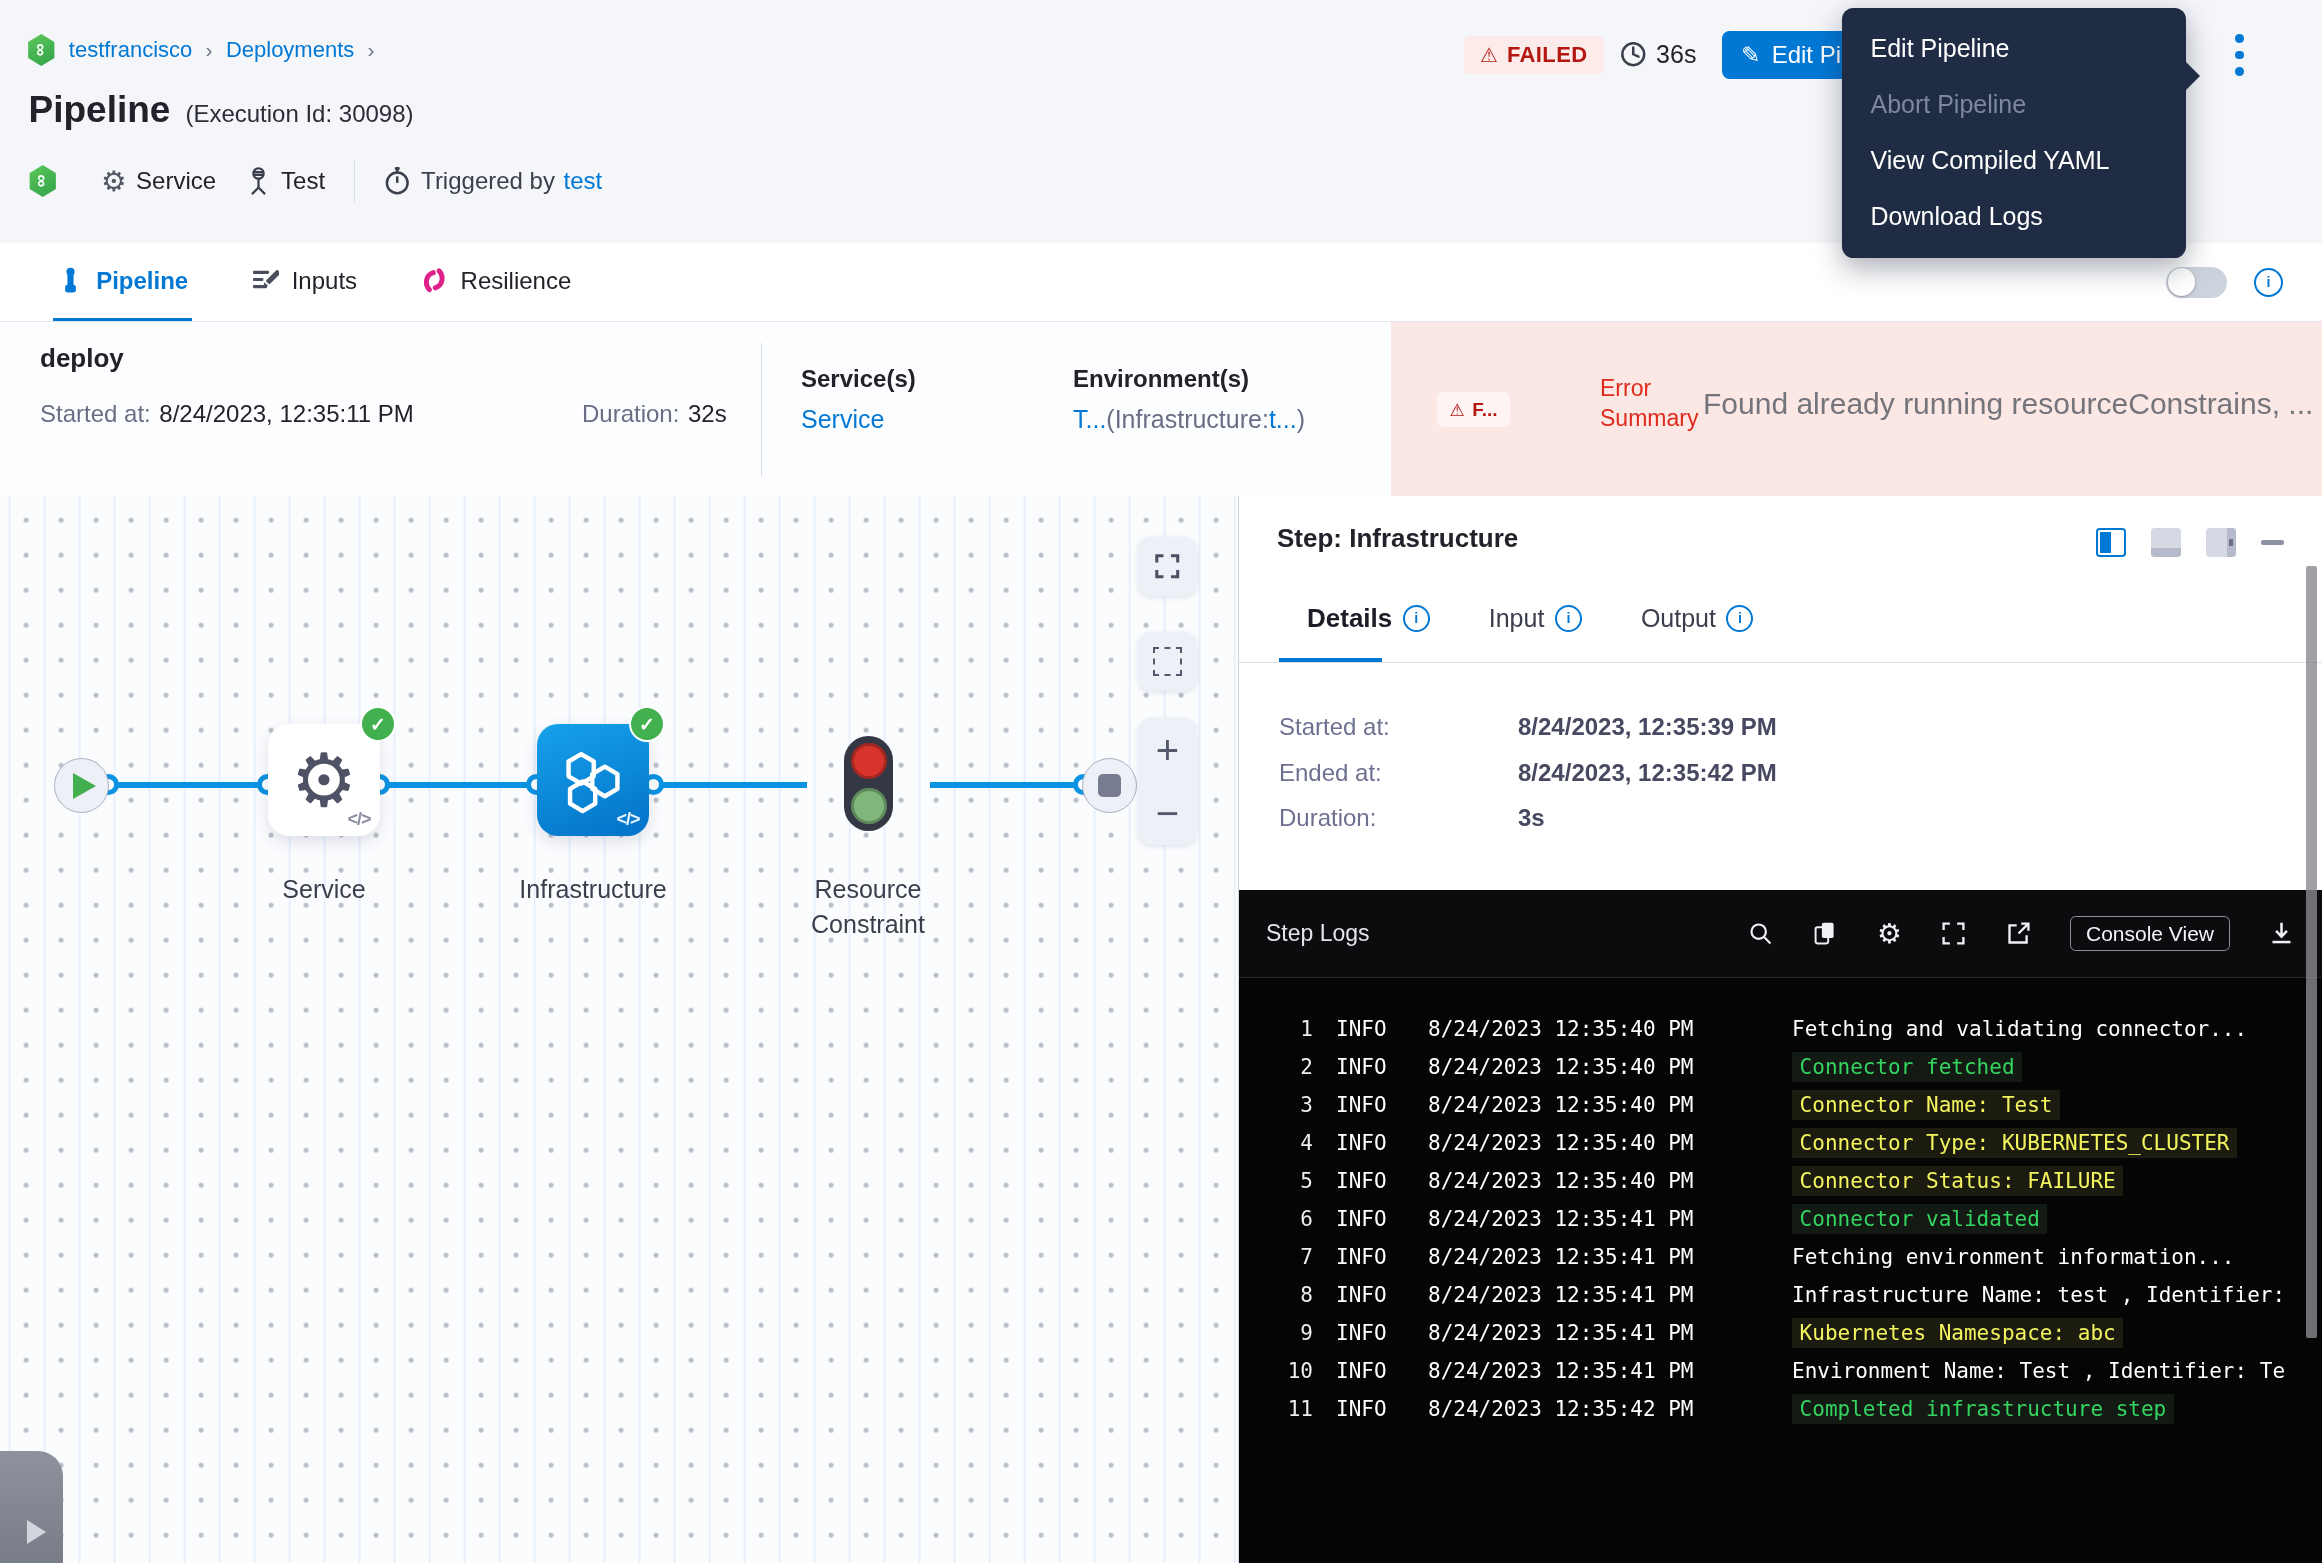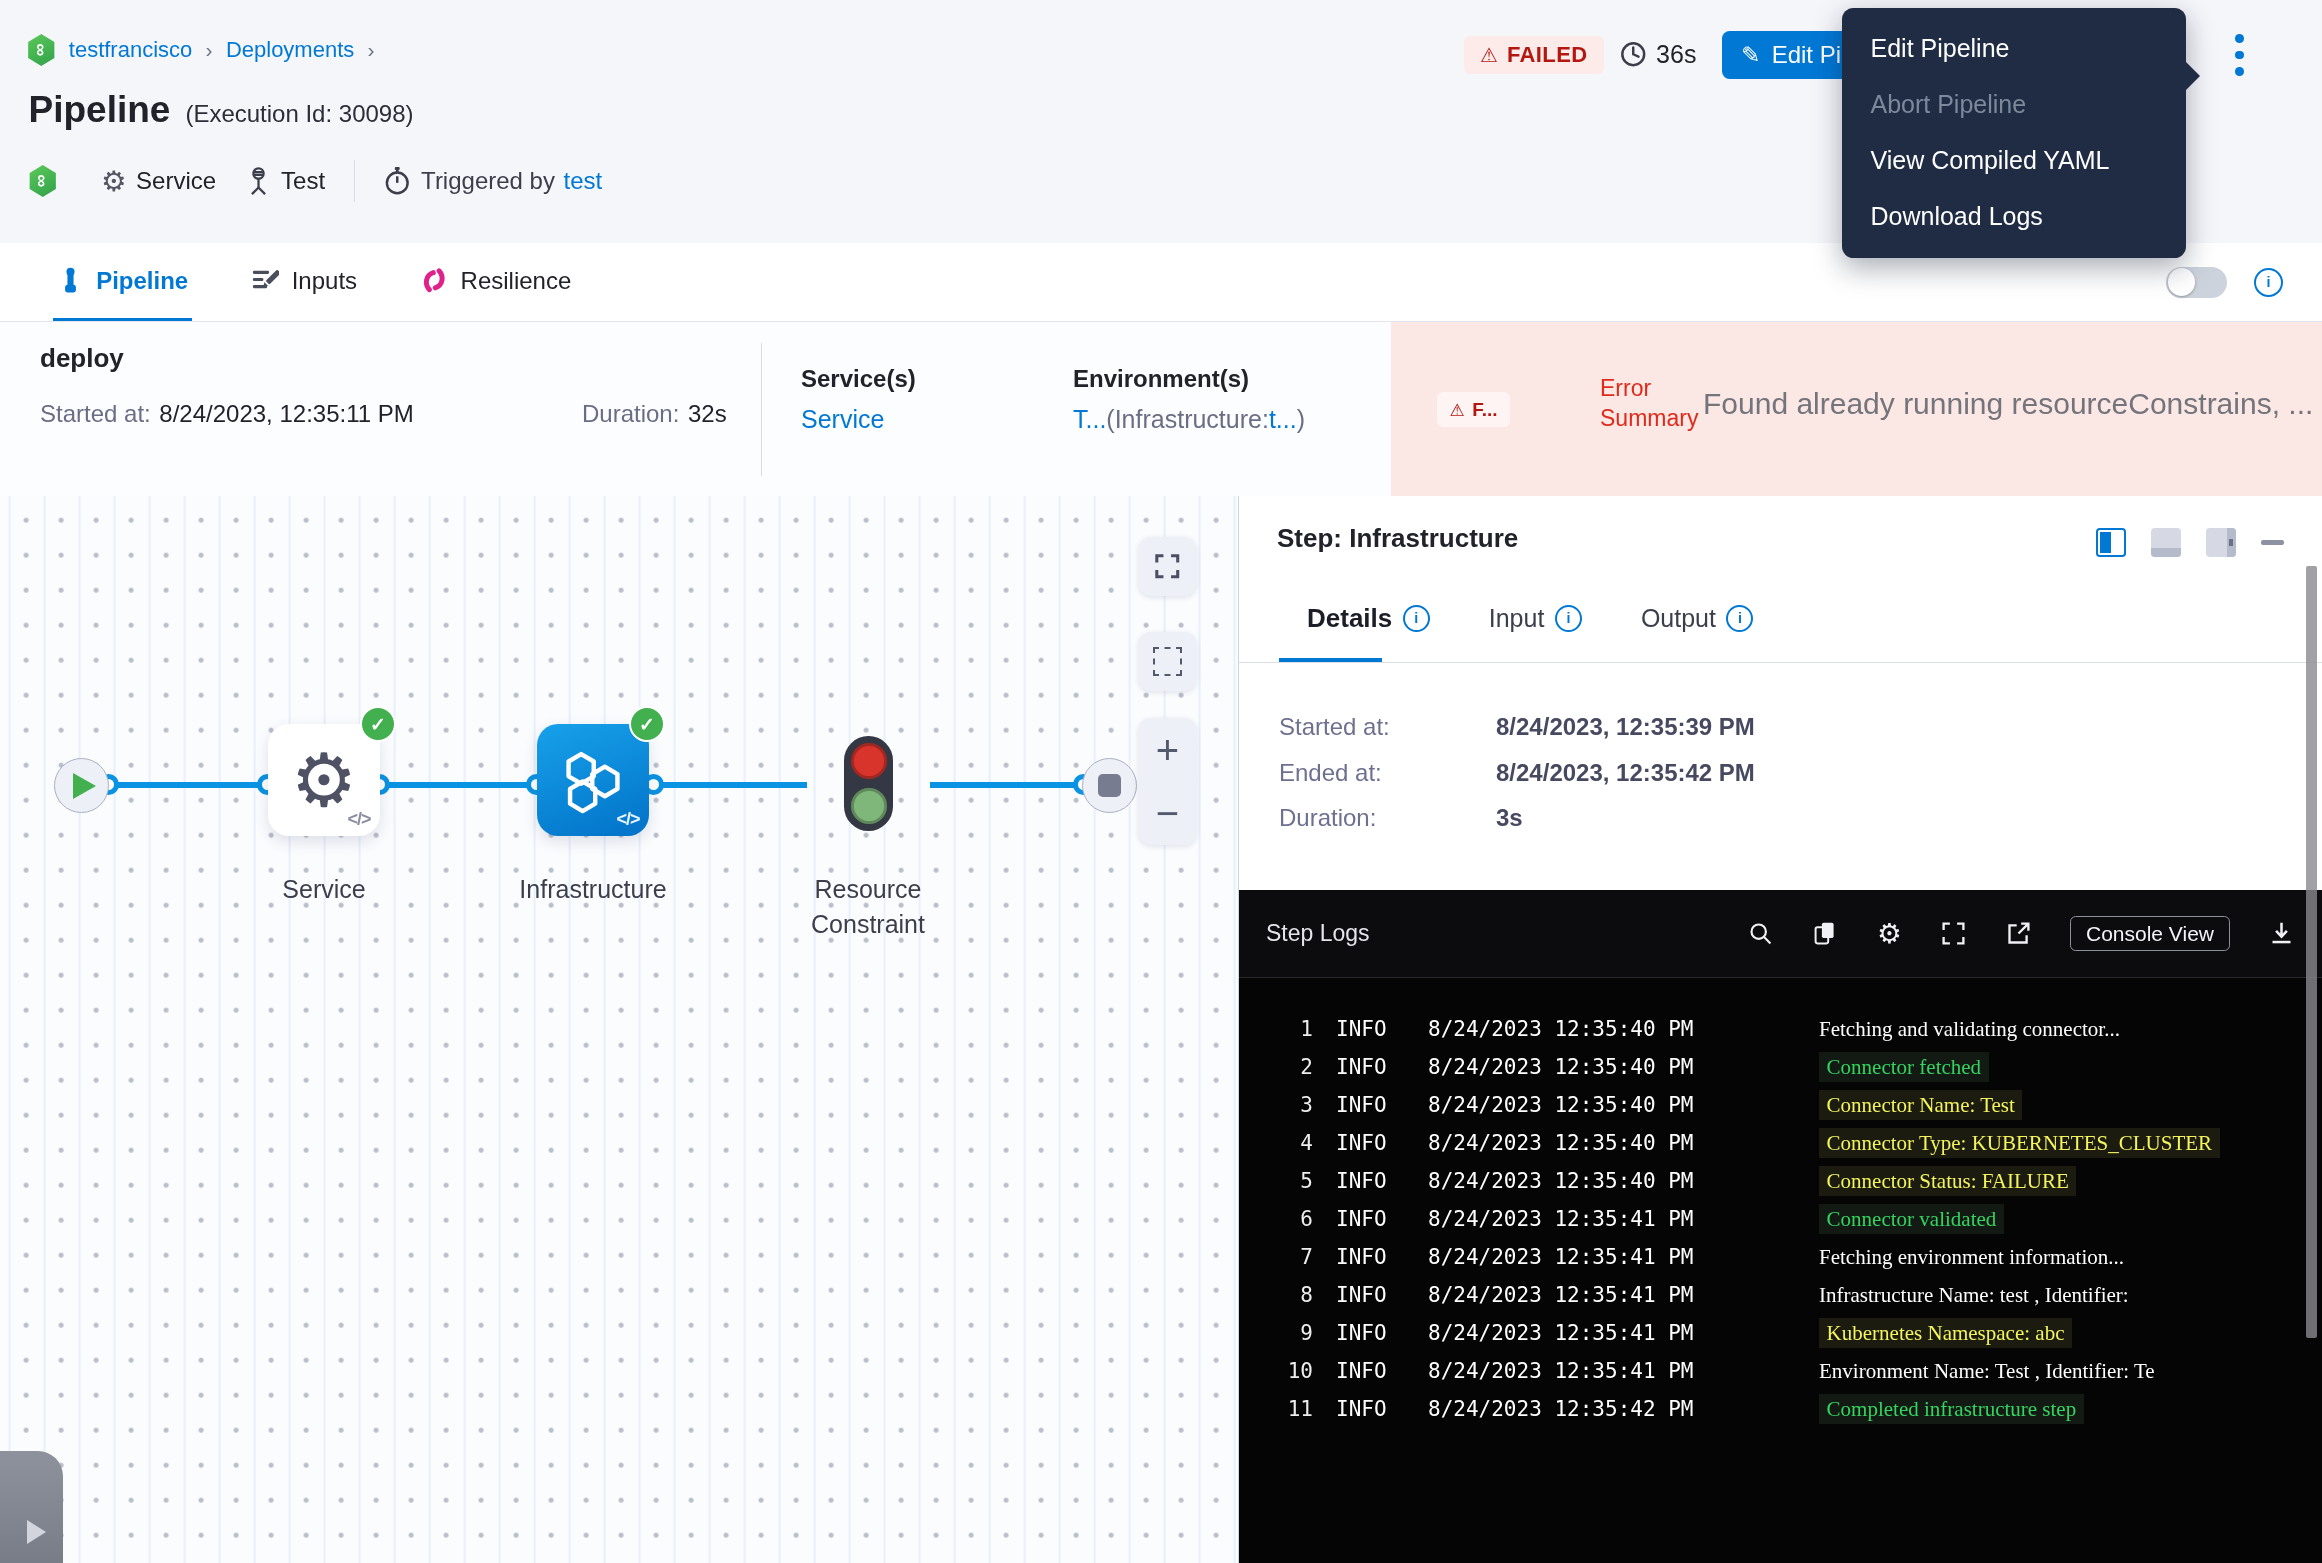--- a/index.html
+++ b/index.html
@@ -128,39 +128,39 @@
   .li-right i{position:absolute;top:0;bottom:0;right:0;width:9.5px;background:#b5bbcb;border-radius:0 3.8px 3.8px 0;}
   .li-right b{position:absolute;right:2.9px;top:11.4px;width:3.8px;height:6.7px;background:#6b7086;}
   .li-min{width:23px;height:4.8px;background:#8d92a3;border-radius:1.9px;cursor:pointer;}
   .panel-tabs{position:absolute;left:40px;top:107px;display:flex;gap:59px;}
   .ptab{display:flex;align-items:center;gap:10.5px;font-size:25px;color:#3c3e4c;cursor:pointer;}
   .ptab.active{font-weight:bold;color:#1c1d27;font-size:26px;margin-left:28px;}
   .ptab-underline{position:absolute;left:40px;top:162px;width:103px;height:4.8px;background:#0278d5;}
   .ptab-border{position:absolute;left:0;top:166px;width:100%;height:1px;background:#dcdee8;}
   .detail-row{position:absolute;left:40px;display:flex;font-size:24px;}
   .detail-row .dl{width:217px;color:#6e7090;}
-  .detail-row .dv{color:#474960;font-weight:bold;}
+  .detail-row .dv{color:#474960;font-weight:bold;margin-left:22px;}
   .panel-scroll{position:absolute;right:4.8px;top:70px;width:11.4px;height:772px;background:#8a8a8f;opacity:.8;border-radius:1.9px;}
 
   
   .logs{position:absolute;left:0;top:394px;right:0;bottom:0;background:#050506;}
   .logs-header{height:55px;background:#0c0c0e;border-bottom:1px solid #27272b;display:flex;align-items:center;
     justify-content:space-between;padding:16px 27px;}
   .logs-title{font-size:23px;color:#e4e4ea;}
   .logs-icons{display:flex;align-items:center;gap:38px;}
   .logs-icons .ic{cursor:pointer;display:flex;align-items:center;}
   .gear-w{font-family:"DejaVu Sans",sans-serif;font-size:27.6px;color:#f0f0f5;line-height:1;}
   .console-btn{border:1.4px solid #8e909c;border-radius:5.7px;color:#f3f3fa;font-size:21px;padding:4.8px 15px;cursor:pointer;
     background:transparent;font-family:"Liberation Sans",sans-serif;}
   .log-list{padding:32px 0 0 19px;font-family:"DejaVu Sans Mono",monospace;font-size:21px;overflow:hidden;}
   .log-row{display:flex;align-items:center;height:38px;white-space:nowrap;}
   .lr-num{width:55px;text-align:right;color:#ededed;flex:none;}
   .lr-level{margin-left:23px;width:67px;flex:none;color:#fff;}
   .lr-time{margin-left:25px;width:297px;flex:none;color:#fff;}
-  .lr-msg{margin-left:94px;font-family:Liberation Serif, serif;}
+  .lr-msg{margin-left:67px;}
   .lg-white{color:#fff;}
   .lg-green{color:#35d461;background:#131a13;padding:2.9px 7.6px;}
   .lg-yellow{color:#f4f45e;background:#1b1b0f;padding:2.9px 7.6px;}
 </style>
 </head>
 <body>
 
 <div id="app">
 
   <div class="top-header">

